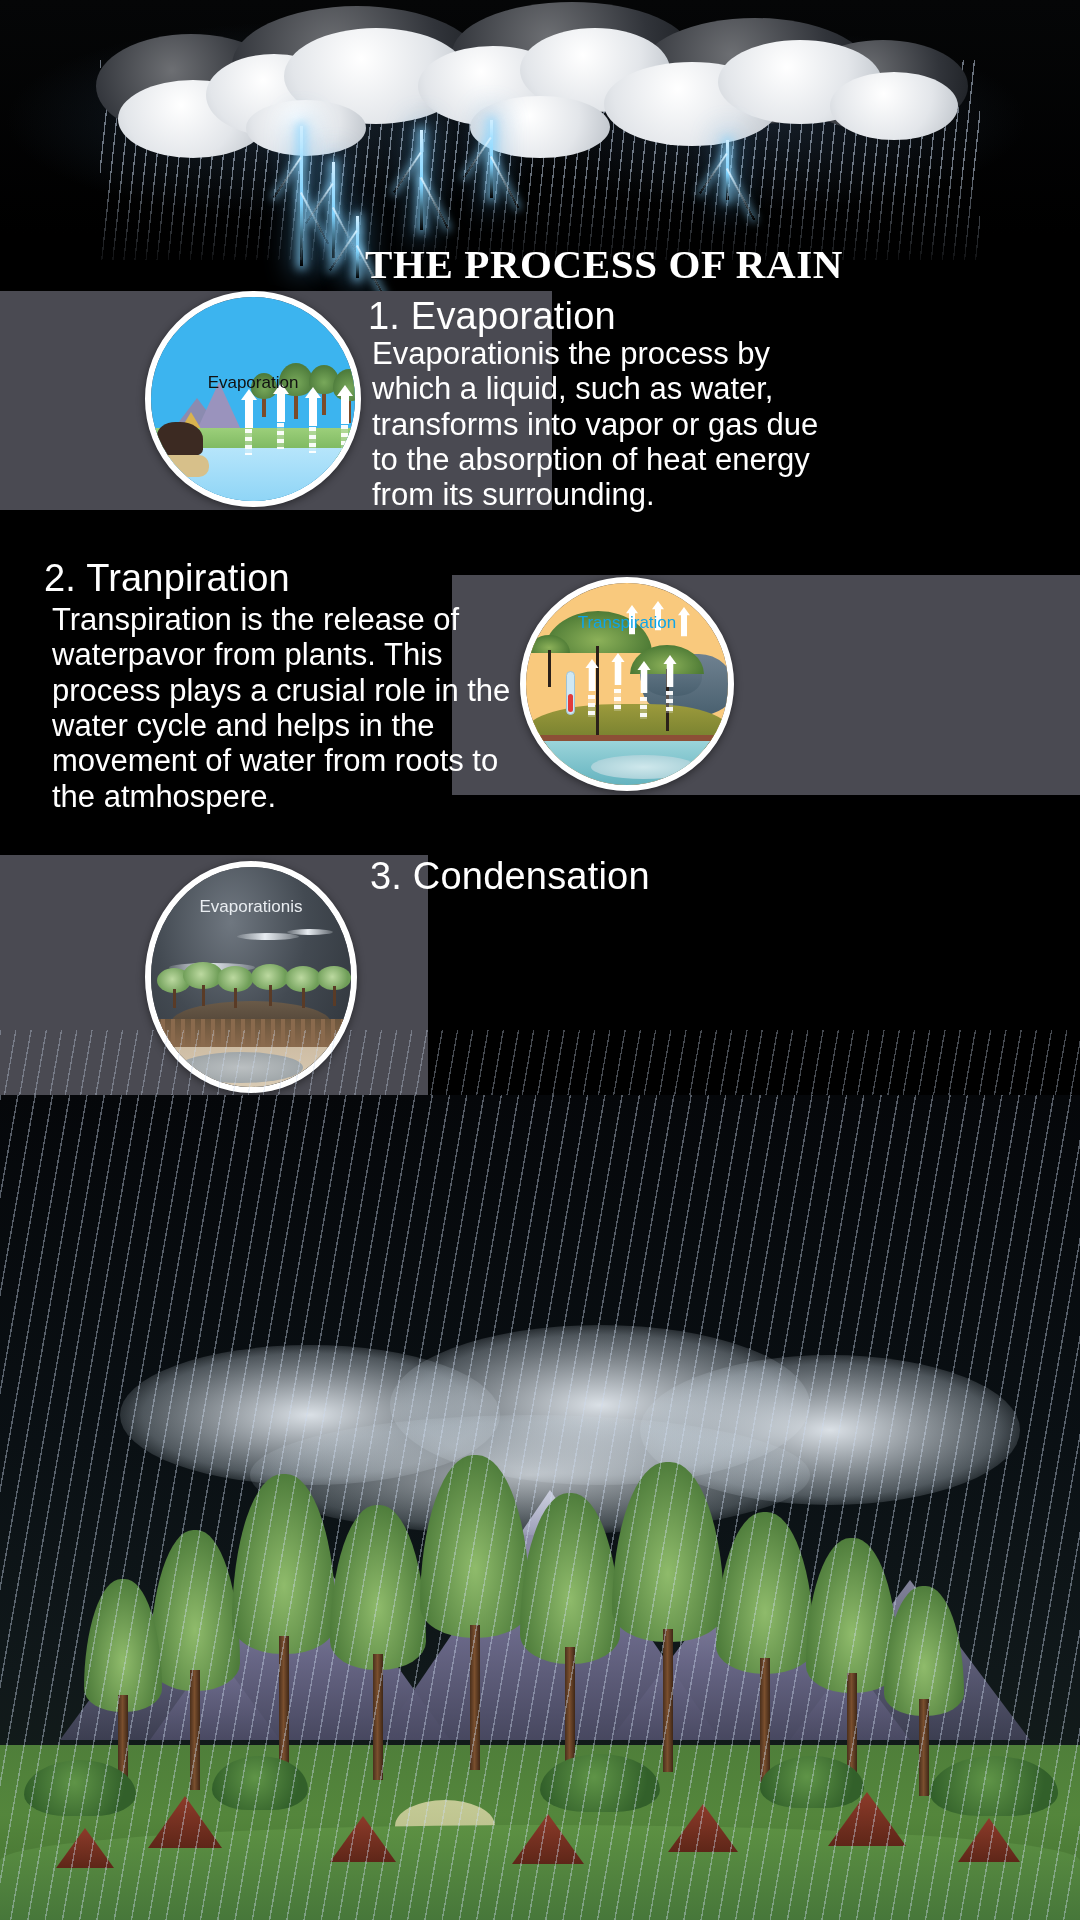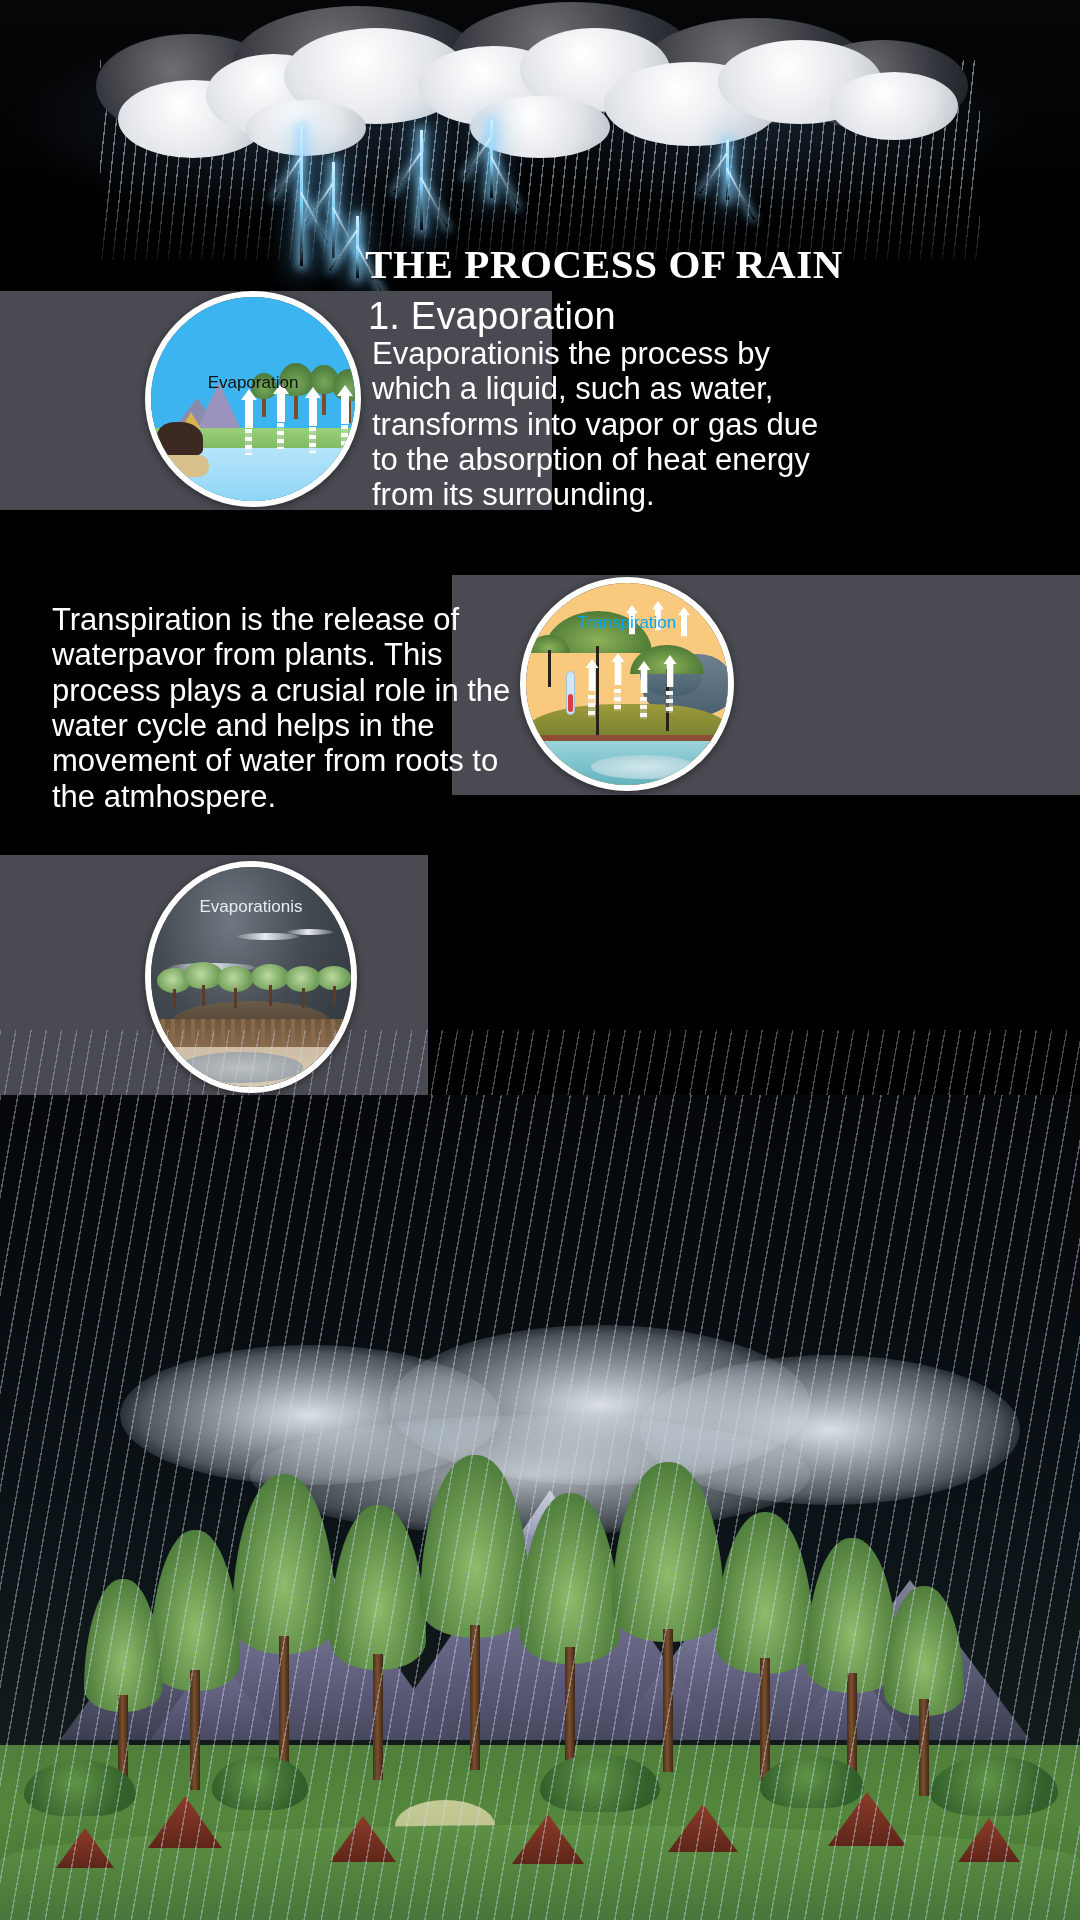--- a/index.html
+++ b/index.html
@@ -224,20 +224,21 @@
     <div class="squig" style="left:126px; top:126px;"></div>
     <div class="squig" style="left:158px; top:130px;"></div>
     <div class="squig" style="left:190px; top:128px;"></div>
 
     <div style="position:absolute; left:6px; bottom:22%; width:46px; height:34px; border-radius:40% 50% 20% 30%; background:#3c2a22;"></div>
     <div style="position:absolute; left:4px; bottom:12%; width:54px; height:22px; border-radius:10px; background:#d7c08a;"></div>
 
     <div class="cap" style="top:38px; color:#111;margin-top:38px;">Evaporation</div>
   </div>
 
+  <div class="sec-head" style="left:44px; top:548px; width:520px;">2. Tranpiration</div>
   <div class="sec-body" style="left:52px; top:602px; width:460px;">Transpiration is the release of waterpavor from plants. This process plays a crusial role in the water cycle and helps in the movement of water from roots to the atmhospere.</div>
 
   <div class="circ" style="left:520px; top:577px; width:214px; height:214px;">
     <div class="tr-sky"></div>
 
     <div class="tr-rock" style="right:-6px; bottom:34%; width:92px; height:62px;"></div>
     <div class="tr-rock" style="right:26px; bottom:44%; width:62px; height:44px;"></div>
 
     <div class="tr-hill"></div>
     <div style="position:absolute; left:0; bottom:20%; width:100%; height:10px; background:#8c4f36;"></div>
@@ -289,20 +290,21 @@
       </div>
 
     <div class="squig" style="left:62px;  top:112px; height:22px;"></div>
     <div class="squig" style="left:88px;  top:106px; height:22px;"></div>
     <div class="squig" style="left:114px; top:114px; height:22px;"></div>
     <div class="squig" style="left:140px; top:108px; height:22px;"></div>
 
     <div class="cap" style="top:30px; color:#0ea5e9;">Transpiration</div>
   </div>
 
+  <div class="sec-head" style="left:370px; top:846px; width:560px;">3. Condensation</div>
 
   <div class="circ" style="left:145px; top:861px; width:212px; height:232px;">
     <div class="cd-sky"></div>
 
     <div class="cd-cloudwisp" style="left:18px;  top:96px;  width:86px;"></div>
     <div class="cd-cloudwisp" style="left:86px;  top:66px;  width:62px; height:7px;"></div>
     <div class="cd-cloudwisp" style="left:136px; top:62px;  width:46px; height:6px;"></div>
 
     <div class="cd-ground"></div>
     <div class="cd-ridge"></div>

